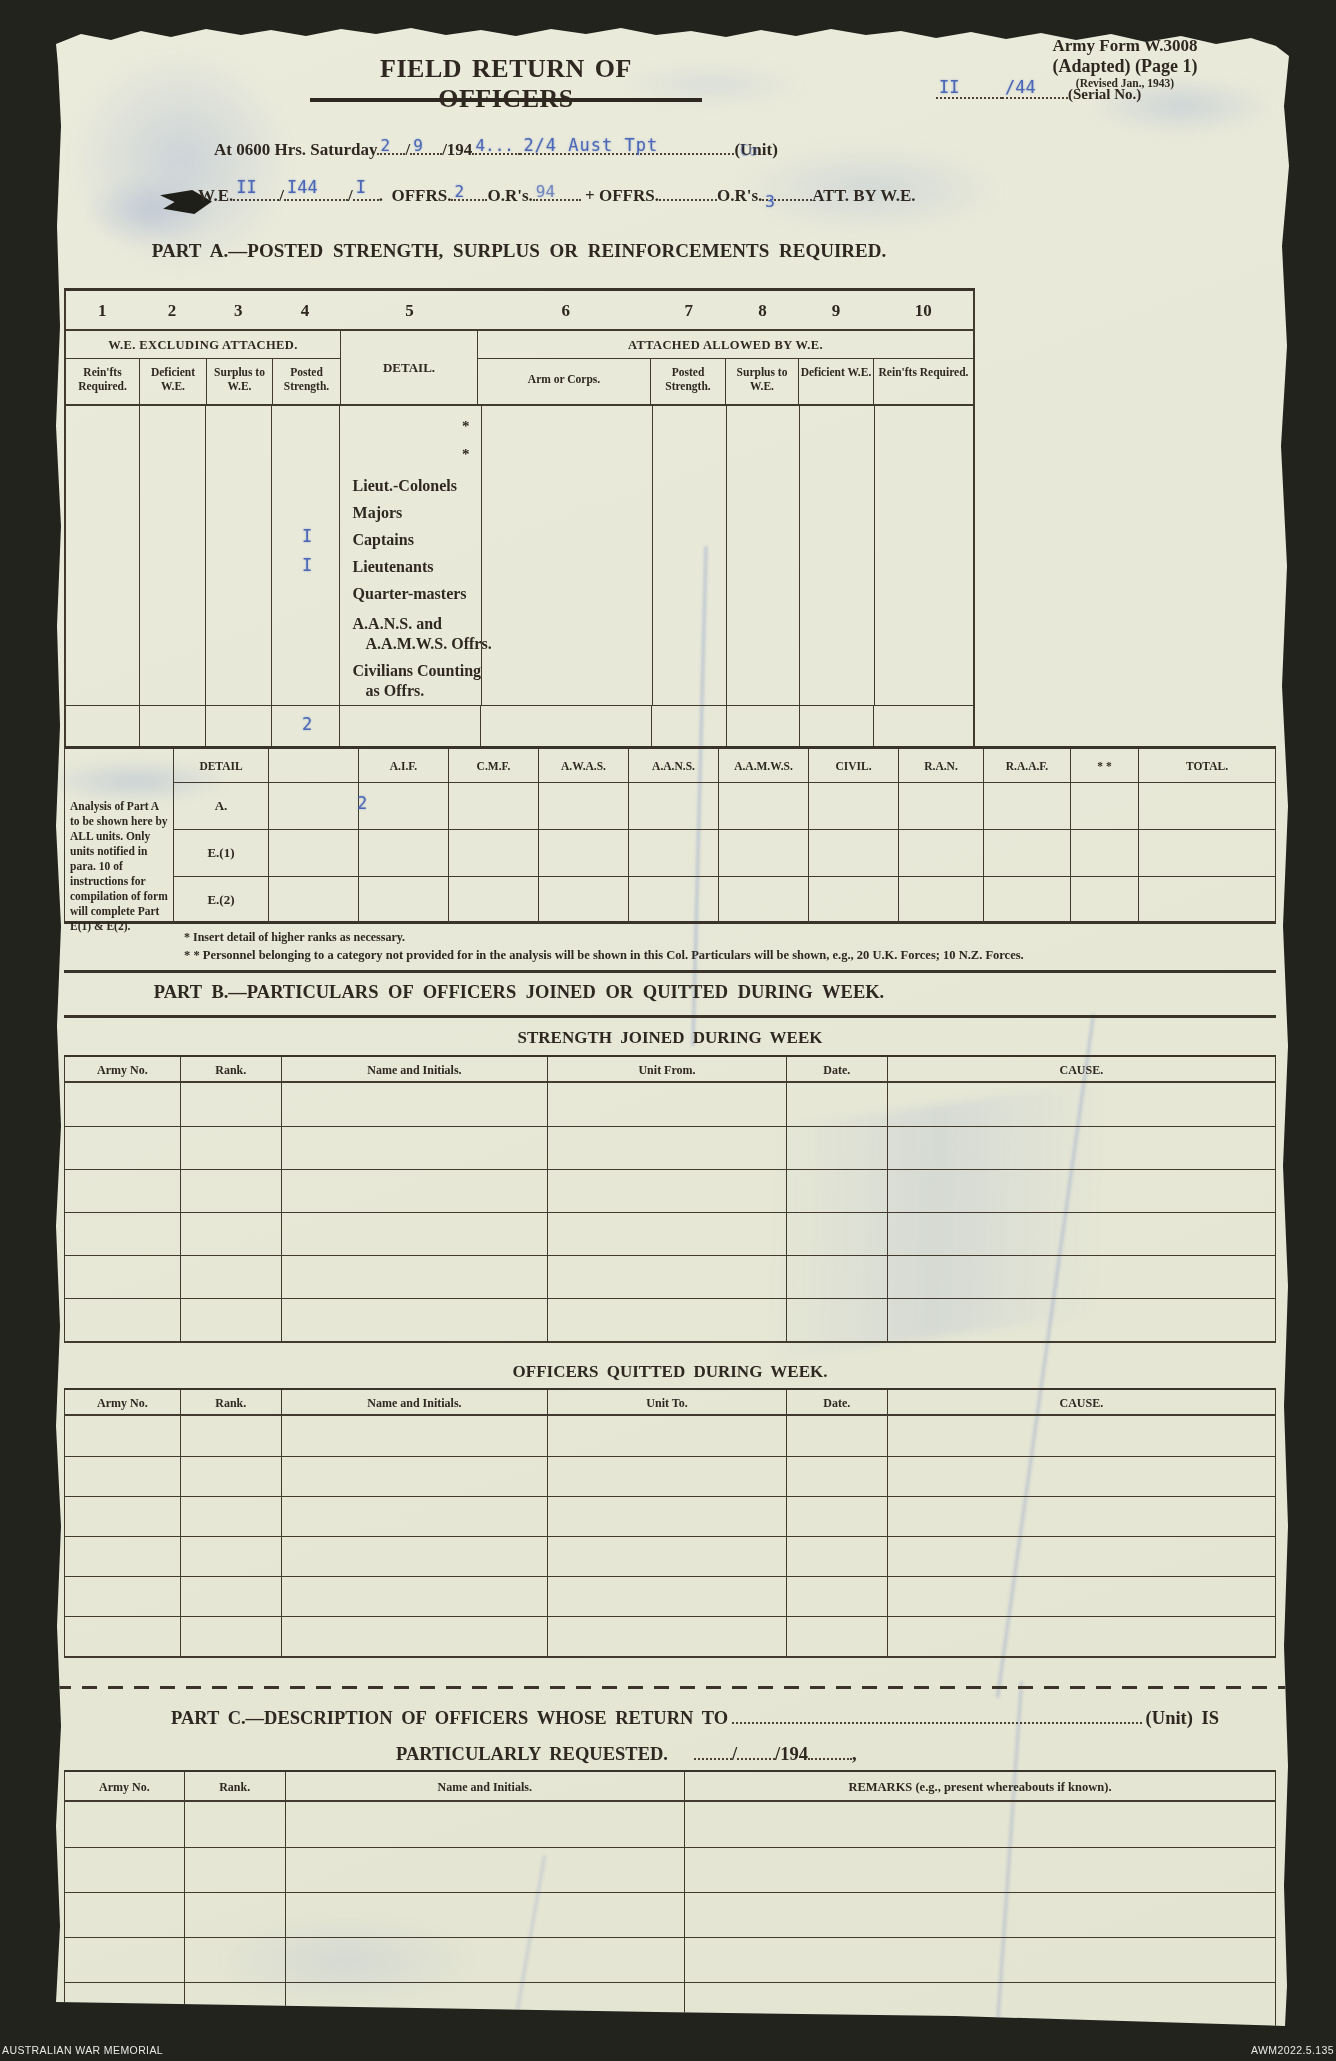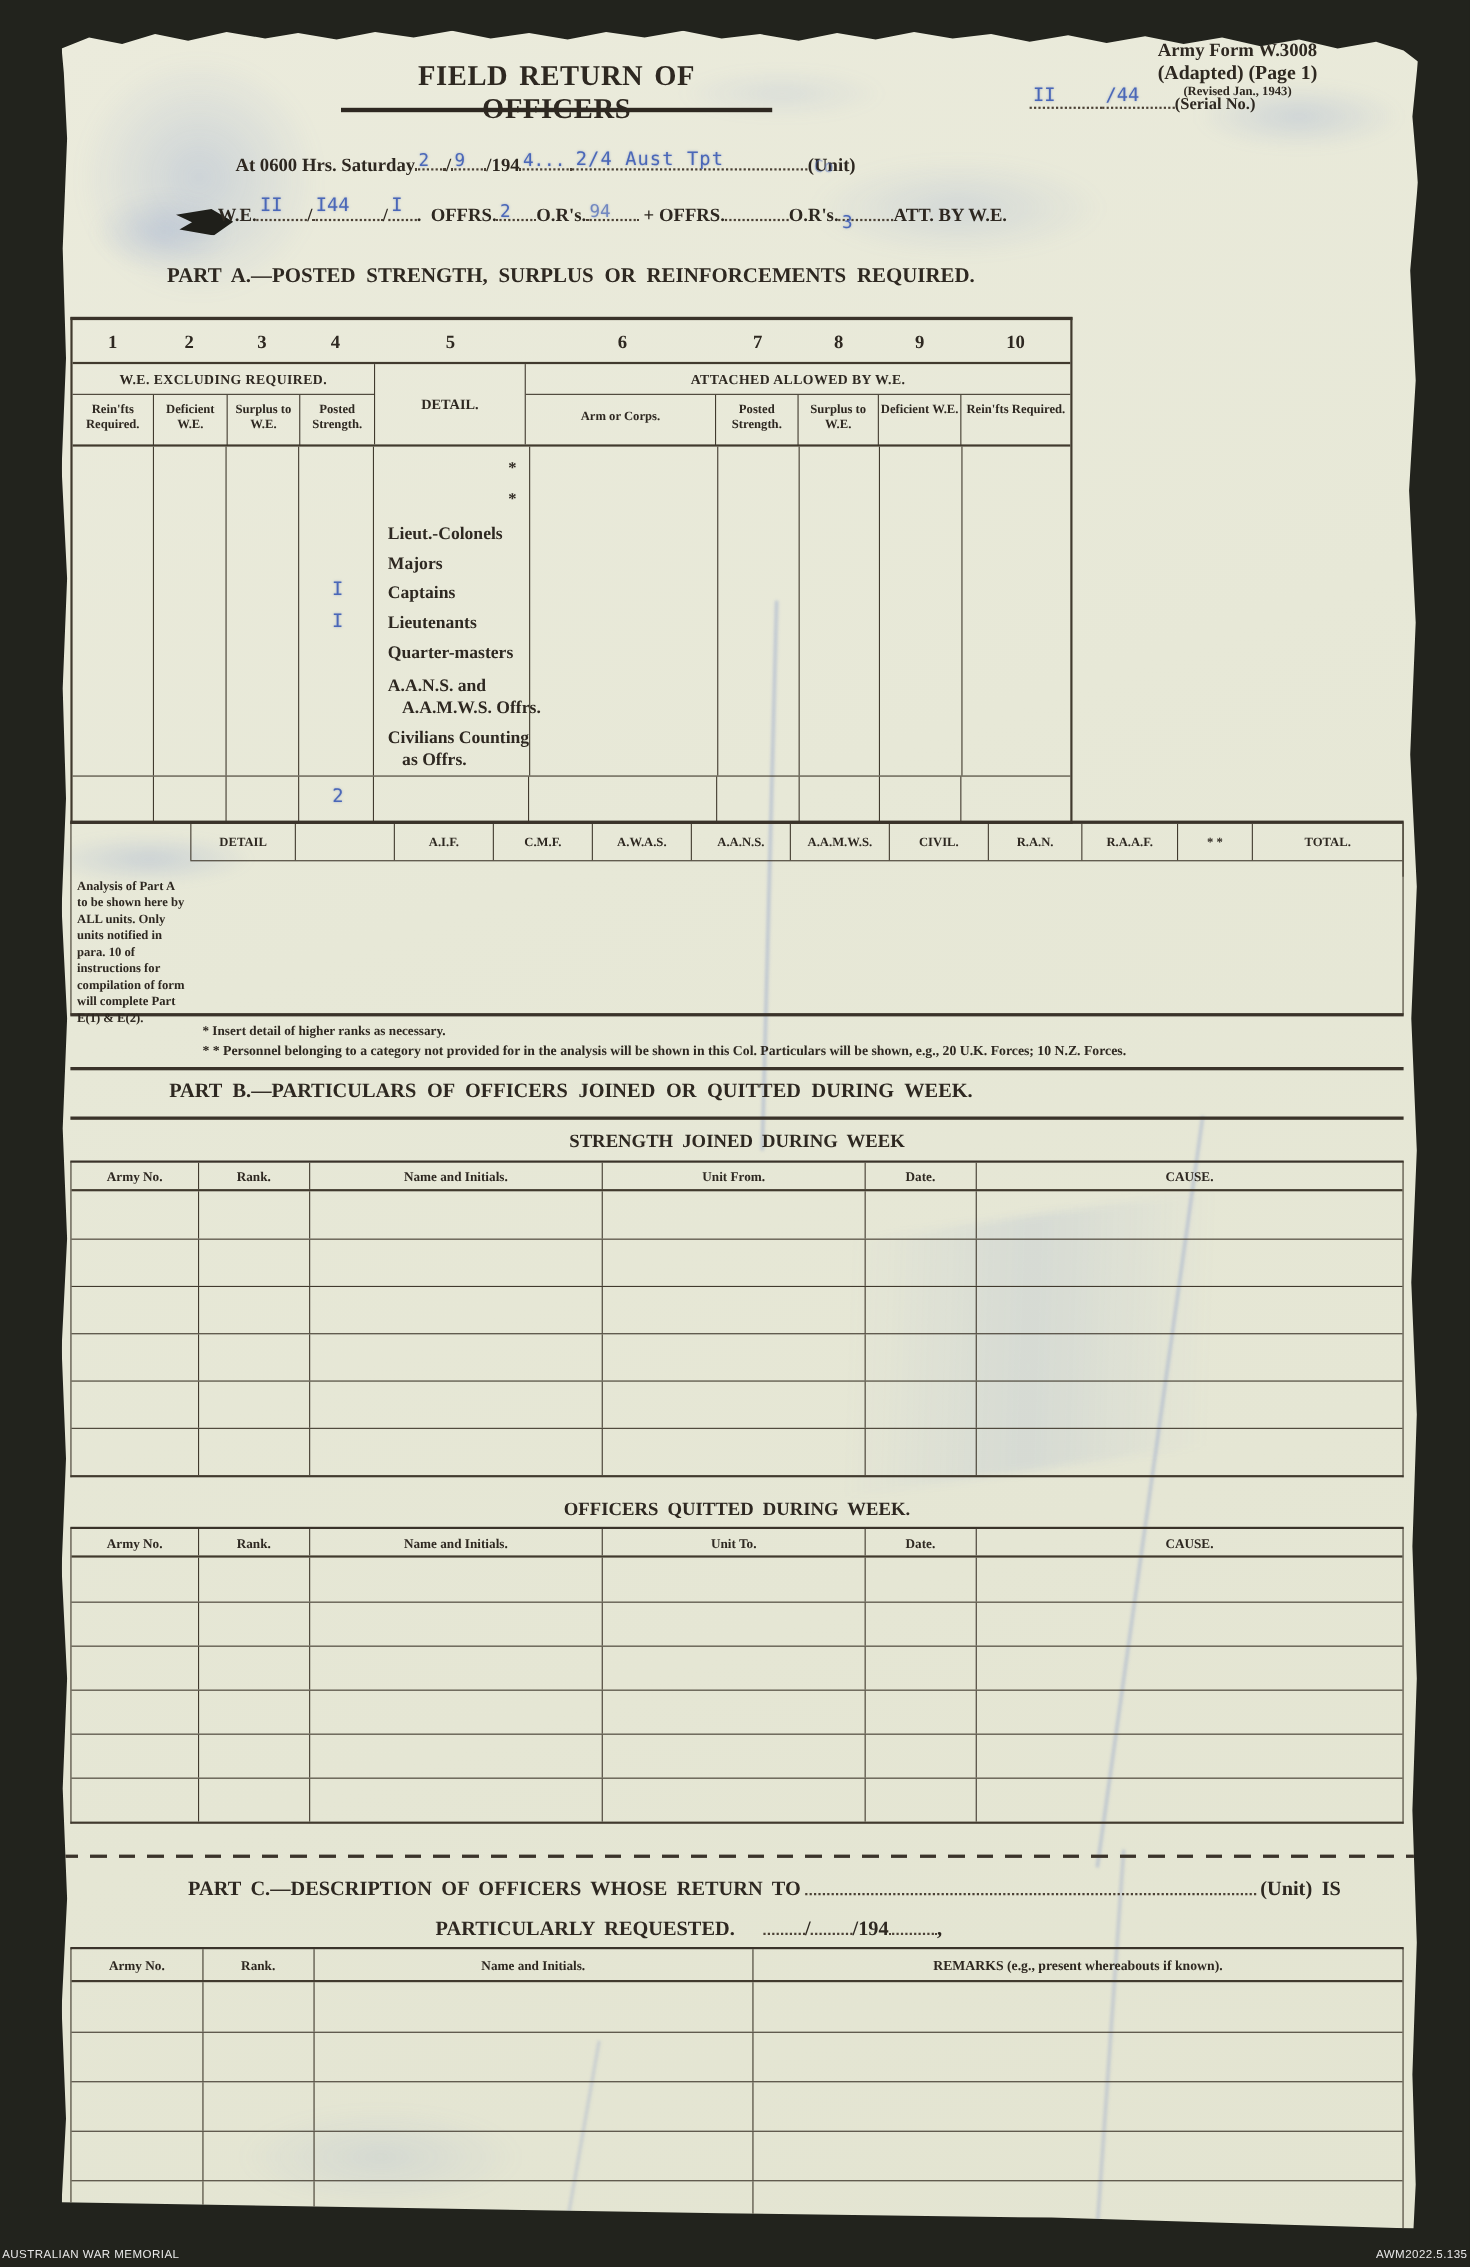--- a/index.html
+++ b/index.html
@@ -56,21 +56,21 @@
   .rank2 { margin-top:7px; font-size:16px; font-weight:bold; line-height:20px; padding-left:13px; white-space:nowrap; }
   .rank2 .ind { padding-left:13px; }
   .mark { position:absolute; left:30px; font-size:17px; }
 
   
   .an-table { position:absolute; left:8px; top:720px; width:1212px; height:178px; display:flex;
               border-top:3px solid #3a332a; border-bottom:3px solid #3a332a;
               border-left:1.5px solid #413a2e; border-right:1.5px solid #413a2e; }
   .an-note { width:110px; font-size:11.5px; font-weight:bold; line-height:15px;
              padding:50px 3px 0 5px; }
-  .an-right { width:1102px; display:flex; flex-direction:row; }
+  .an-right { width:1102px; display:flex; flex-direction:column; }
   .an-hrow { display:flex; height:34px; border-bottom:1.5px solid #413a2e; }
   .an-hrow > div { font-size:11.5px; font-weight:bold; text-align:center; line-height:34px; }
   .an-row { display:flex; height:48px; }
   .an-row + .an-row { border-top:1.2px solid #413a2e; }
   .an-row > div { position:relative; }
   .an-hrow > div, .an-row > div { border-left:1.2px solid #413a2e; }
   .an-label { font-size:13px; font-weight:bold; text-align:center; line-height:46px; }
 
   
   .ptable { position:absolute; left:8px; width:1212px; border:1.5px solid #413a2e;
@@ -143,21 +143,21 @@
         <div style="width:68px">4</div>
         <div style="width:142px">5</div>
         <div style="width:172px">6</div>
         <div style="width:75px">7</div>
         <div style="width:73px">8</div>
         <div style="width:75px">9</div>
         <div style="width:100px">10</div>
       </div>
       <div class="pa-head">
         <div style="width:274px">
-          <div class="pa-grpLabel">W.E. EXCLUDING REQUIRED.</div>
+          <div class="pa-grpLabel">W.E. EXCLUDING ATTACHED.</div>
           <div class="pa-subs">
             <div style="width:73px">Rein'fts Required.</div>
             <div style="width:67px">Deficient W.E.</div>
             <div style="width:66px">Surplus to W.E.</div>
             <div style="width:68px">Posted Strength.</div>
           </div>
         </div>
         <div class="pa-detailh">DETAIL.</div>
         <div style="width:495px">
           <div class="pa-grpLabel">ATTACHED ALLOWED BY W.E.</div>

